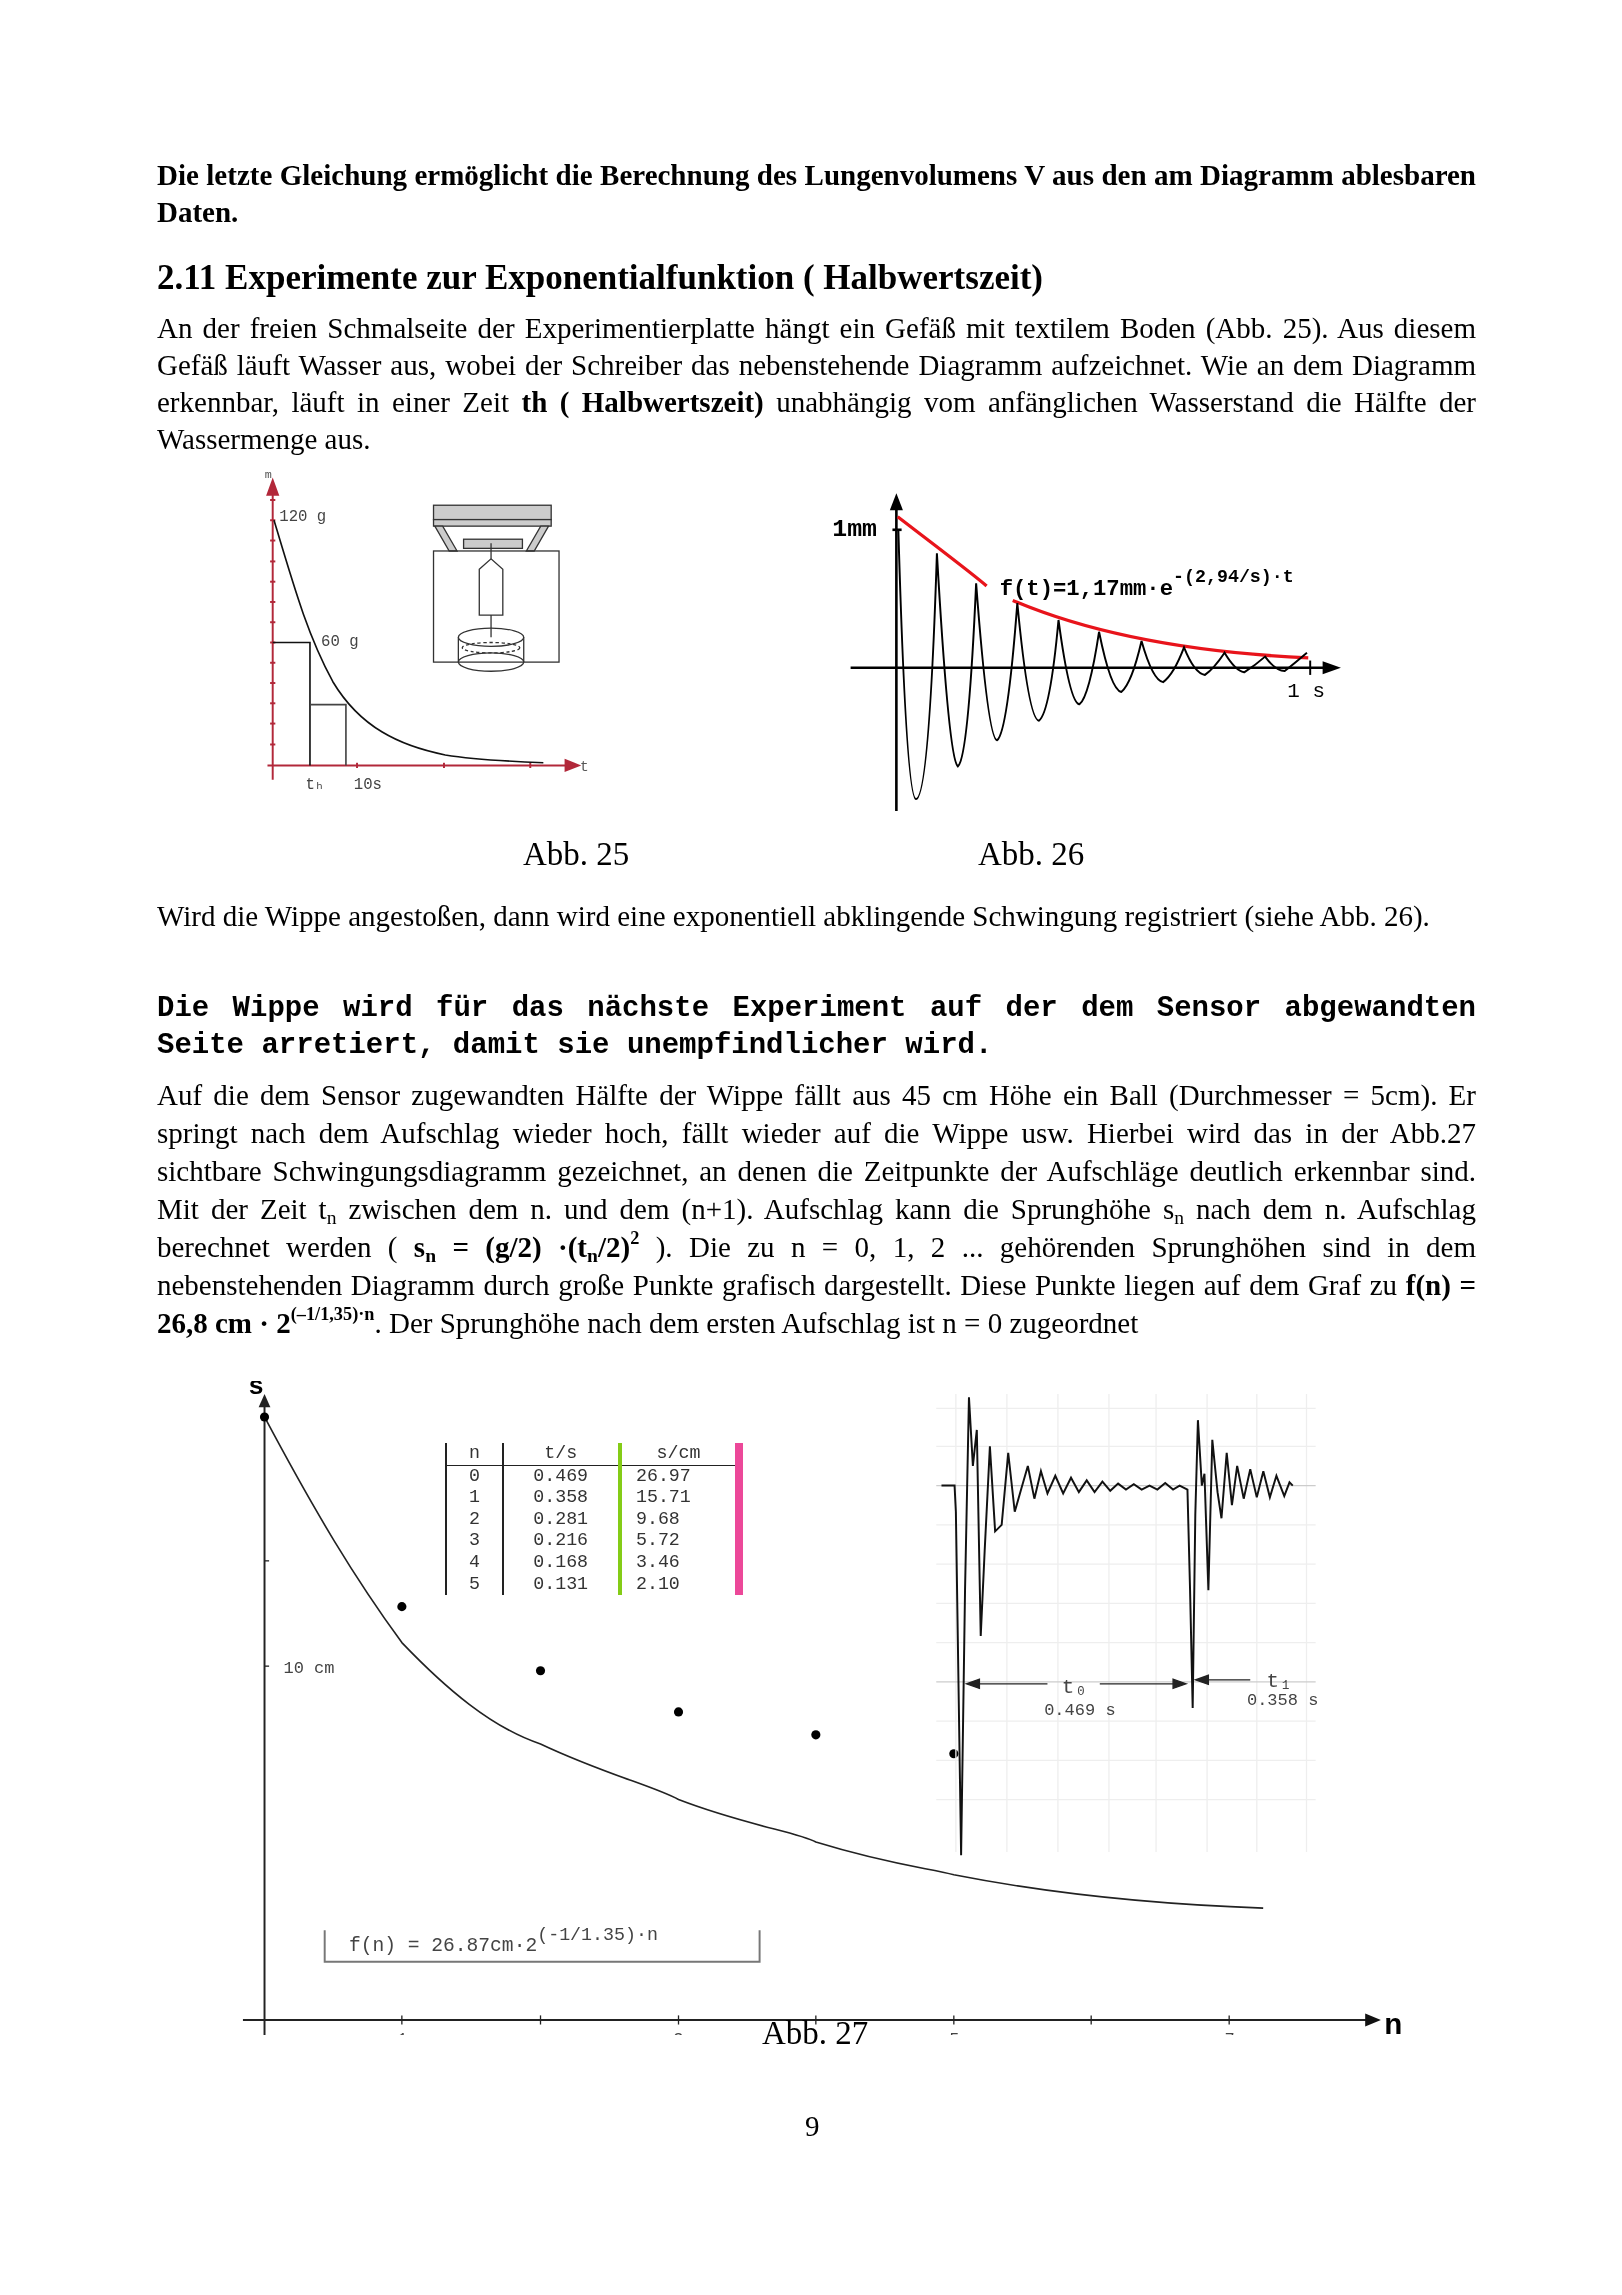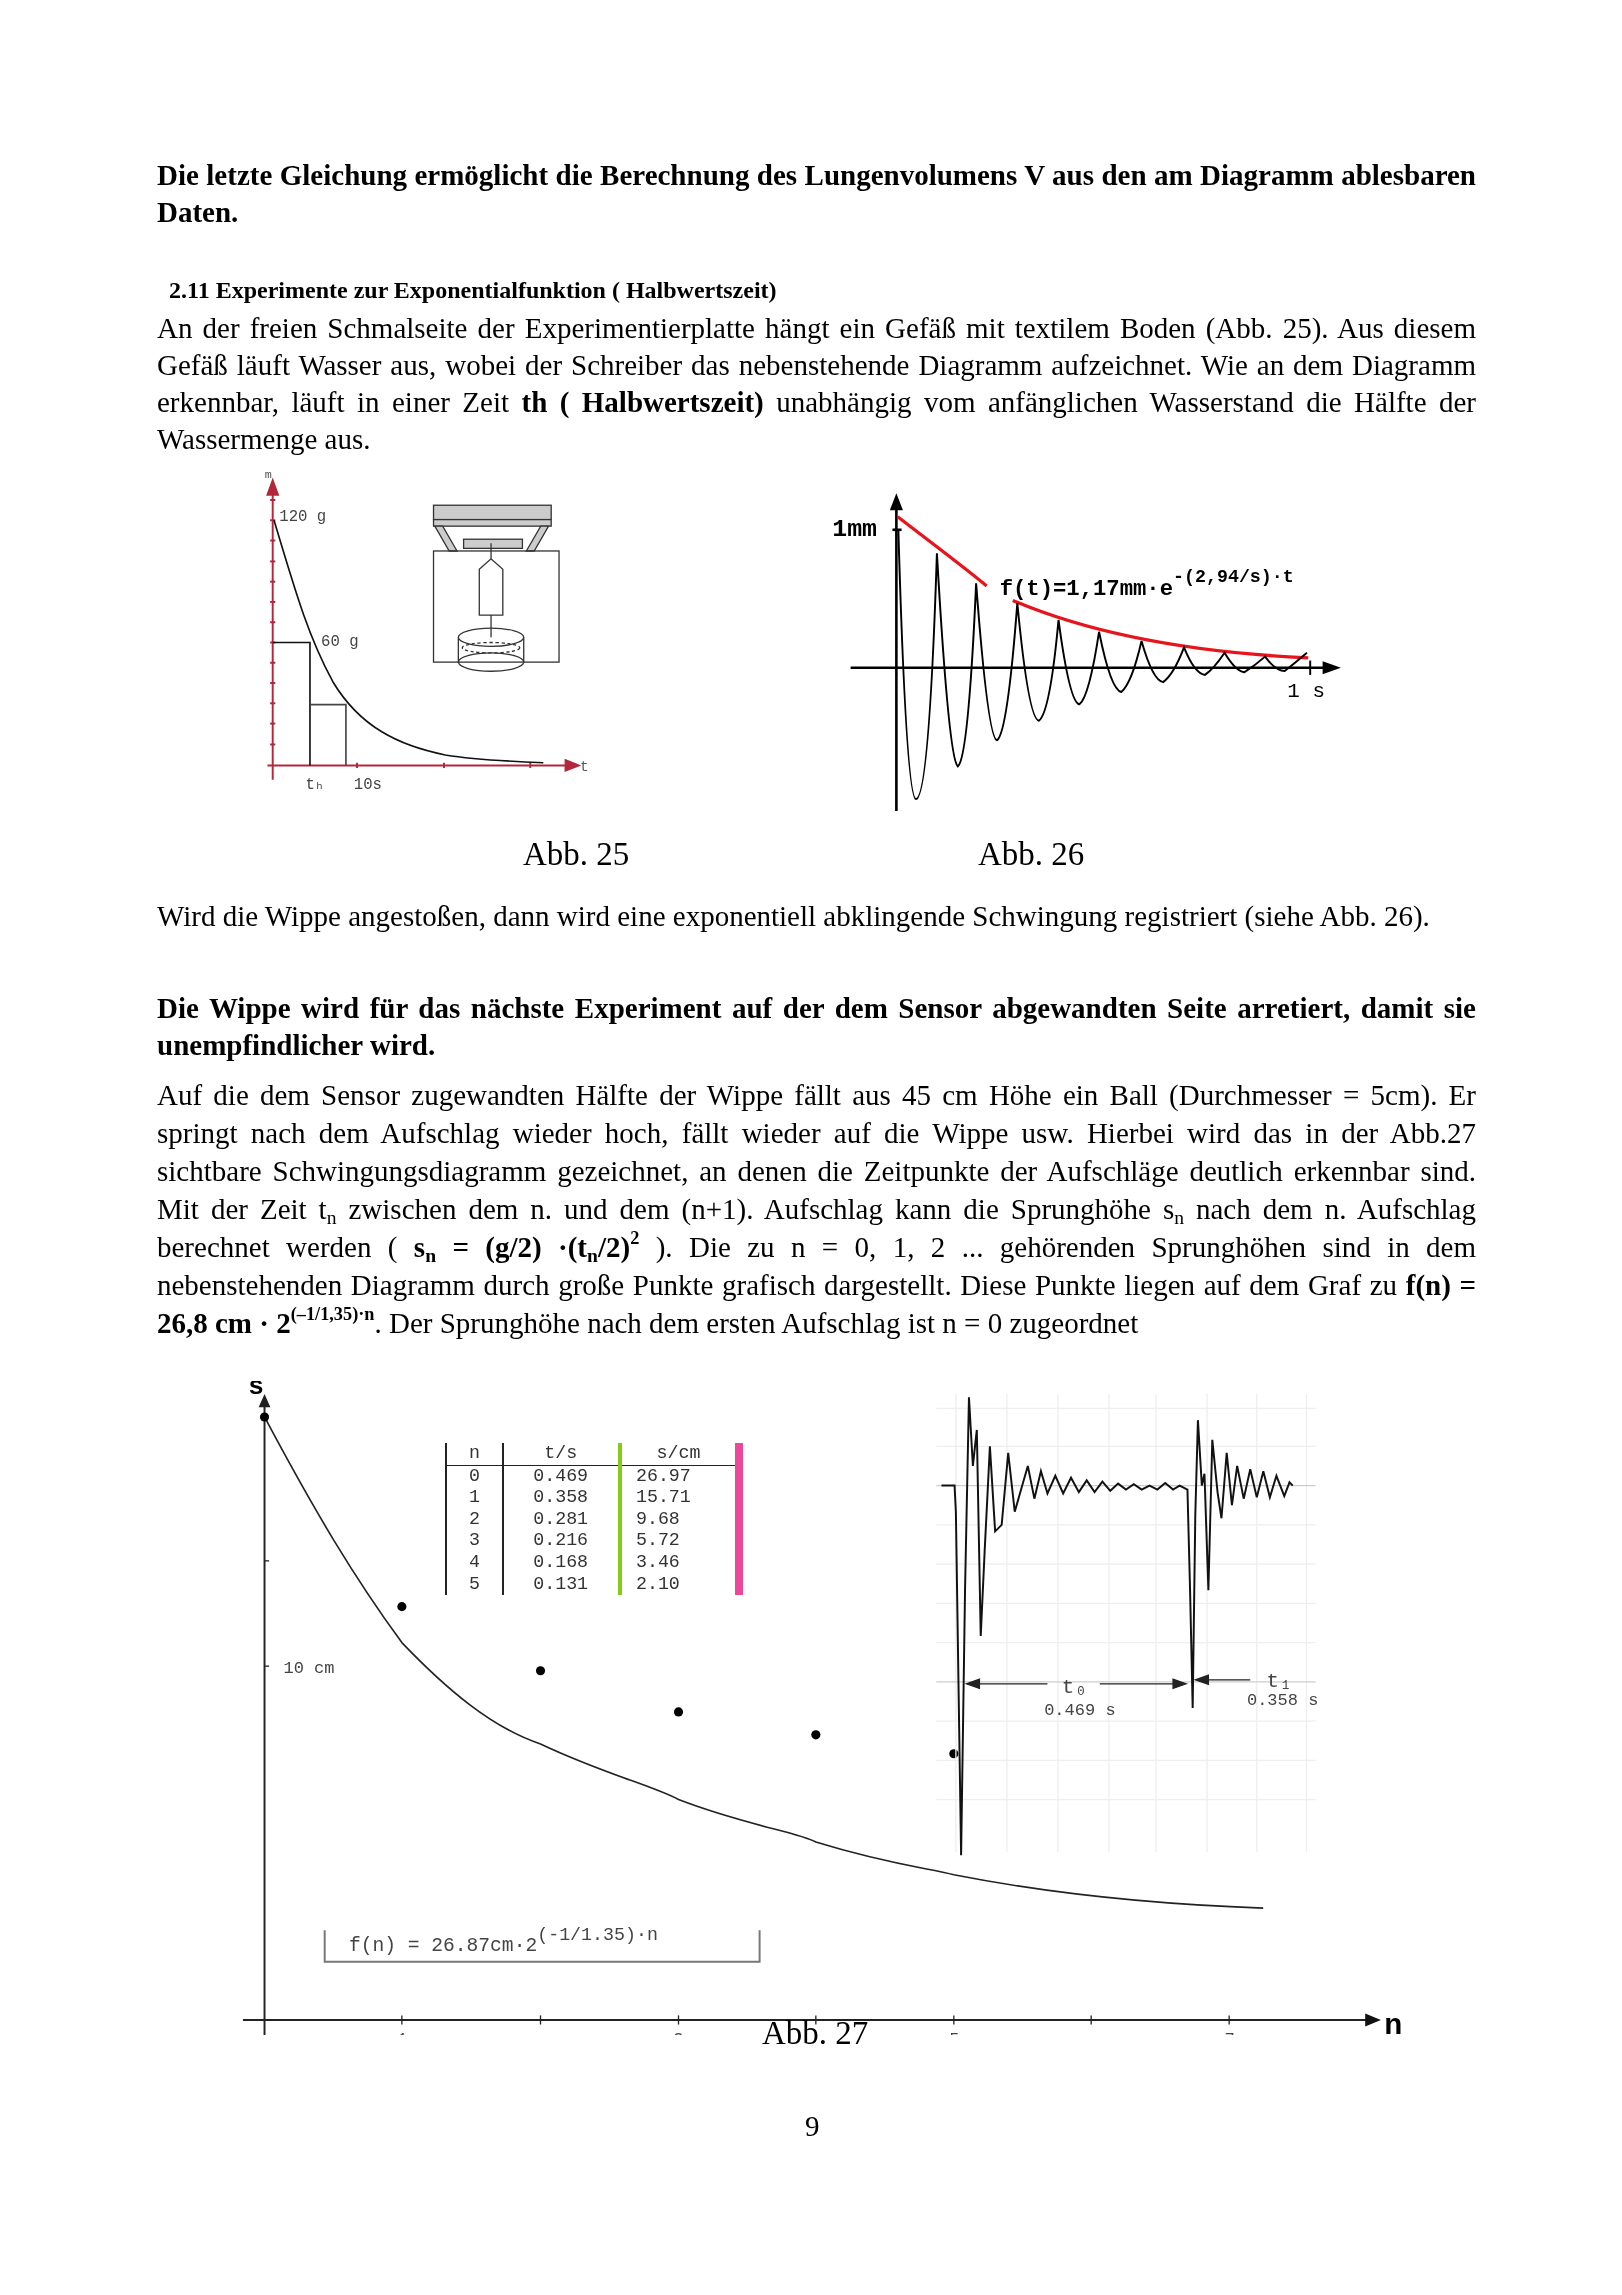--- a/index.html
+++ b/index.html
@@ -1,21 +1,21 @@
 <!DOCTYPE html>
 <html style="font-size:10.5px"><head>
 <meta charset="utf-8">
 <style>
   html, body { margin:0; padding:0; background:#ffffff; }
   body { width:1622px; height:2295px; position:relative; overflow:hidden;
          font-family:"Liberation Serif", serif; color:#000; }
   .abs { position:absolute; }
   .p { position:absolute; left:157px; width:1319px; font-size:29px; line-height:37px; text-align:justify; }
   .bold { font-weight:bold; }
-  h2.sec { position:absolute; left:157px; top:257px; margin:12px; font-size:24px; font-weight:bold; line-height:42px; }
+  h2.sec { position:absolute; left:157px; top:257px; margin:0; font-size:35px; font-weight:bold; line-height:42px; }
   .caption { position:absolute; font-size:33px; }
   sub { font-size:19.6px; vertical-align:-5.2px; line-height:0; }
   sup { font-size:18.3px; vertical-align:13px; line-height:0; }
   .pagenum { position:absolute; left:805px; top:2110px; font-size:29px; }
   svg text { font-family:"Liberation Mono", monospace; }
   .tbl { position:absolute; left:445px; top:1443px; border-collapse:collapse;
          font-family:"Liberation Mono", monospace; font-size:18.3px; color:#333; }
   .tbl th, .tbl td { padding:0 14.4px; line-height:21.6px; font-weight:normal; text-align:center; }
   .tbl th { border-bottom:1.3px solid #222; }
   .tbl td.r, .tbl th.r { text-align:left;font-family:Liberation Mono, monospace; }
@@ -102,21 +102,21 @@
     <text x="698" y="268" font-size="32" transform="translate(0,58)">1 s</text>
     <text x="258" y="170" font-size="34" font-weight="bold"><tspan>f(t)=1,17mm·e</tspan><tspan dy="-20" font-size="28">-(2,94/s)·t</tspan></text>
   </svg>
 </div>
 
 <div class="caption" style="left:523px; top:836px;">Abb. 25</div>
 <div class="caption" style="left:978px; top:836px;">Abb. 26</div>
 
 <div class="p" style="top:898px;">Wird die Wippe angestoßen, dann wird eine exponentiell abklingende Schwingung registriert (siehe Abb. 26).</div>
 
-<div class="p bold" style="top:990px;">Die Wippe wird für das nächste Experiment auf der dem Sensor abgewandten Seite arretiert, damit sie unempfindlicher wird.</div>
+<div class="p bold" style="top:990px;font-family:Liberation Mono, monospace;">Die Wippe wird für das nächste Experiment auf der dem Sensor abgewandten Seite arretiert, damit sie unempfindlicher wird.</div>
 
 <div class="p" style="top:1076px; line-height:38px;"><span>Auf die dem Sensor zugewandten Hälfte der Wippe fällt aus 45 cm Höhe ein Ball (Durchmesser = 5cm). Er springt nach dem Aufschlag wieder hoch, fällt wieder auf die Wippe usw. Hierbei wird das in der Abb.27 sichtbare Schwingungsdiagramm gezeichnet, an denen die Zeitpunkte der Aufschläge deutlich erkennbar sind. Mit der Zeit t</span><sub>n</sub><span> zwischen  dem n. und dem (n+1). Aufschlag kann die Sprunghöhe  s</span><sub>n</sub><span> nach dem n. Aufschlag berechnet werden ( </span><b><span>s</span><sub>n</sub><span> = (g/2) ·(t</span><sub>n</sub><span>/2)</span><sup>2</sup></b><span> ). Die zu  n = 0, 1, 2 ... gehörenden Sprunghöhen sind in dem  nebenstehenden Diagramm durch große Punkte grafisch dargestellt. Diese Punkte liegen auf dem Graf zu </span><b><span>f(n) = 26,8 cm  · 2</span><sup>(–1/1,35)·n</sup></b><span>. Der Sprunghöhe nach dem ersten Aufschlag ist    n = 0 zugeordnet</span></div>
 
 <div class="abs" style="left:236px; top:1381px; width:1178px; height:654px;">
   <svg width="1178" height="654" viewBox="0 0 1800 1000">
     <line x1="43" y1="1000" x2="43" y2="26" stroke="#222" stroke-width="3"></line>
     <polygon points="34,40 43,20 52,40" fill="#222"></polygon>
     <line x1="10" y1="977" x2="1740" y2="977" stroke="#222" stroke-width="3"></line>
     <polygon points="1726,967 1750,977 1726,987" fill="#111"></polygon>
     <g stroke="#222" stroke-width="2">

